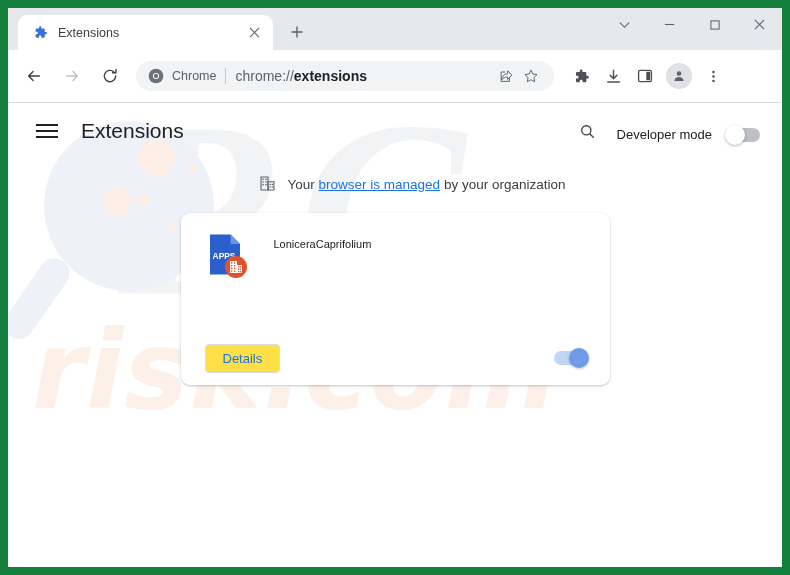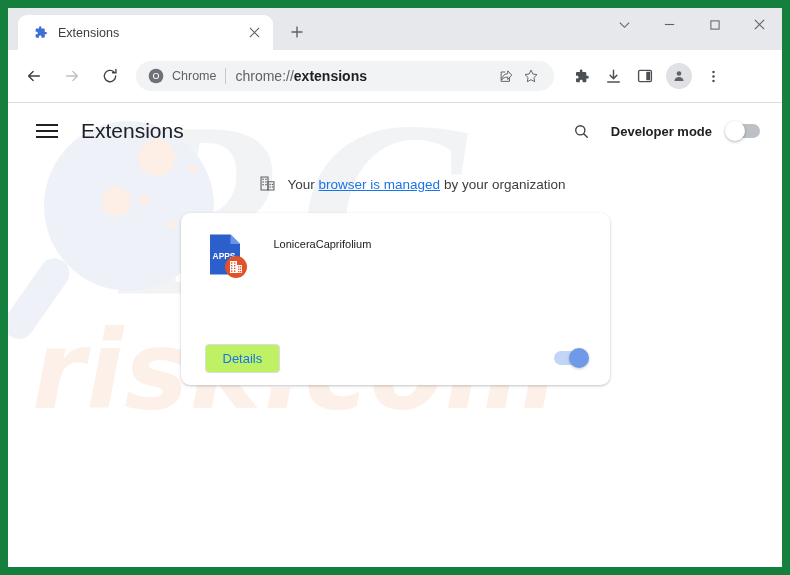--- a/index.html
+++ b/index.html
@@ -222,21 +222,21 @@
     display: flex; flex-direction: column; justify-content: center;
     gap: 4px;
   }
   #menu-icon span { display: block; height: 2px; background: #202124; width: 100%; }
   #page-title {
     font-size: 21px;
     color: #202124;
     margin-left: 23px;
     font-weight: 400;
   }
-  #header-right { margin-left: auto; display: flex; align-items: center; font-weight: bold; }
+  #header-right { margin-left: auto; display: flex; align-items: flex-end; }
   #search-icon { width: 22px; height: 22px; color: #3c4043; display: flex; align-items: center; justify-content: center; }
   #devmode-label {
     font-size: 13px;
     color: #202124;
     margin: 0 14px 0 18px;
     white-space: nowrap;
   }
   .toggle {
     position: relative;
     width: 34px; height: 14px;
@@ -303,21 +303,21 @@
     height: 54px;
     display: flex;
     align-items: center;
     padding: 0 22px 0 24px;
   }
   #details-button {
     height: 29px;
     padding: 0 17px;
     border: 1px solid #dadce0;
     border-radius: 4px;
-    background: #bef264;
+    background: #fde047;
     color: #1a73e8;
     font-size: 13px;
     font-family: "Liberation Sans", sans-serif;
     display: flex; align-items: center; justify-content: center;
   }
   #enable-toggle-wrap { margin-left: auto; }
 </style>
 </head>
 <body>
 

